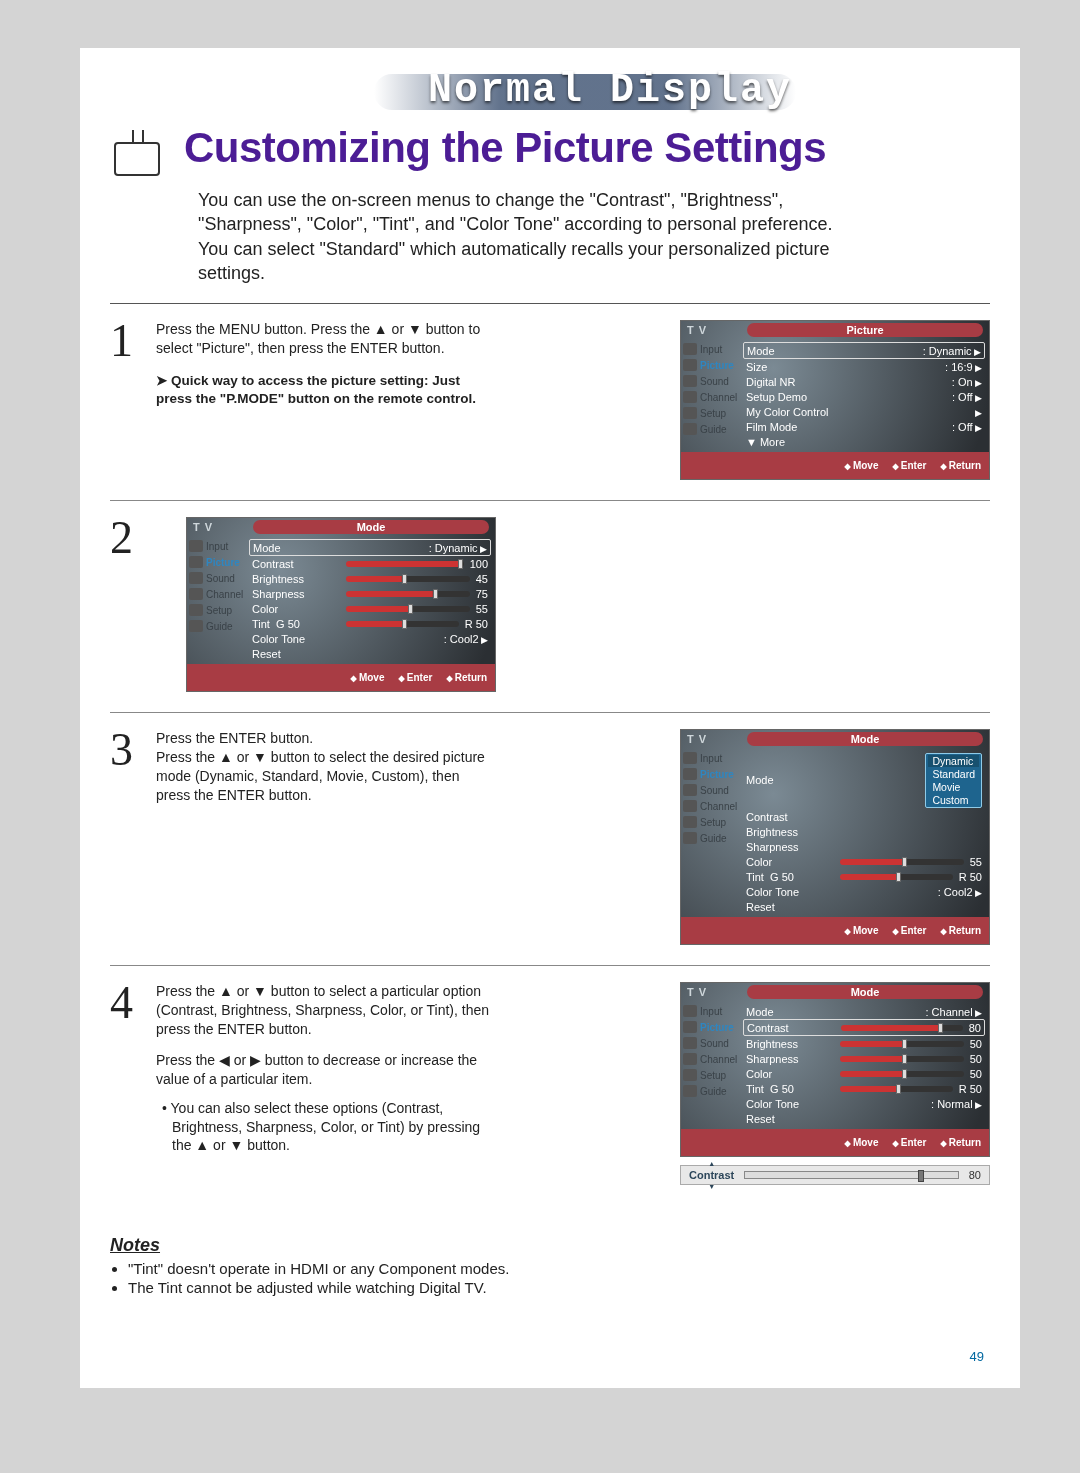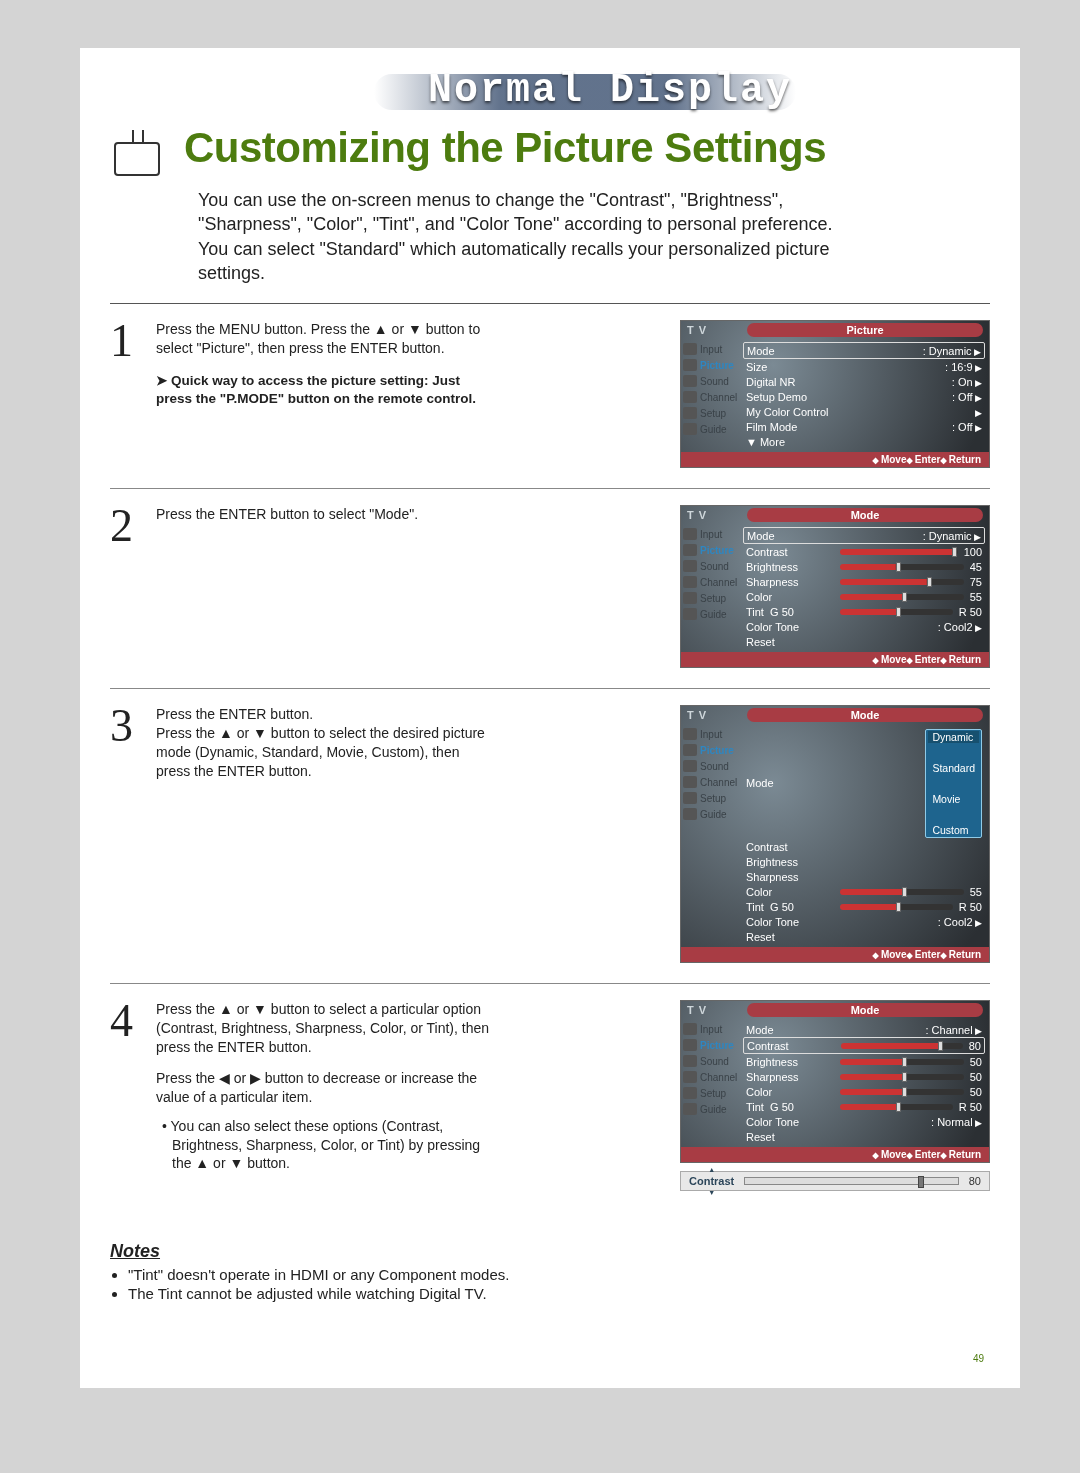--- a/index.html
+++ b/index.html
@@ -52,21 +52,21 @@
   }
   .tv-icon .antenna {
     position:absolute; left:22px; top:0; width:12px; height:12px;
     border-left:2px solid #333; border-right:2px solid #333;
     transform: skewX(0deg);
   }
   .title {
     font-family: "Arial Narrow", Arial, sans-serif;
     font-size: 42px; font-weight: 700;
     letter-spacing: -0.5px;
-    color:#4d7c0f;
+    color:#4c1d95;
     text-align:right;
   }
   .intro {
     font-size: 18px;
     line-height: 1.35;
     margin: 8px 0 18px 88px;
     width: 640px;
   }
   hr.rule { border:0; border-top:1px solid #555; margin:6px 0 10px 0; }
   hr.rule.light { border-top:1px solid #888; }
@@ -90,21 +90,21 @@
   .notes-head {
     font-style: italic; font-weight: 700;
     text-decoration: underline;
     font-size: 18px;
     margin-top: 36px;
   }
   .notes-list { font-size: 15px; margin-top:4px; padding-left: 18px; }
   .notes-list li { margin:2px 0; }
   .page-num {
     position:absolute; bottom: 24px; right: 36px;
-    font-size: 10px; color:#4d7c0f;text-align:center;
+    font-size: 13px; color:#0369a1;text-align:center;
   }
 
   
   .osd {
     width: 310px;
     margin-left: auto;
     font-size: 11px;
     border: 1px solid #666;
     background: radial-gradient(circle at 30% 30%, #7b8a94, #2b2f33 90%);
     color:#fff;
@@ -147,28 +147,28 @@
     border-radius:3px; position:relative;
   }
   .osd .slider .thumb {
     position:absolute; top:-2px; width:5px; height:10px;
     background:#ddd; border:1px solid #666; border-radius:1px;
   }
   .osd .dropdown {
     margin-left:auto;
     background:#1e648e; border:1px solid #8fcbe8;
     border-radius:2px; padding:1px 2px;
-    font-size:10.5px; display:flex; flex-direction:column; gap:19px;
+    font-size:10.5px; display:flex; flex-direction:column; gap:1px;
   }
   .osd .dropdown .dd-item { padding:0 4px; }
   .osd .dropdown .dd-item.hl { background:#17506f; }
   .osd .footer {
-    display:flex; justify-content:flex-end; 
+    display:flex; justify-content:flex-end; gap:14px;
     background:#a83c44; font-size:10px;
-    padding:2px 8px; font-weight:600;
+    padding:8px 8px; font-weight:600;
   }
   .osd .footer span::before { content:"◆ "; font-size:8px; }
 
   .contrast-bar {
     width:310px; margin-left:auto; margin-top:8px;
     display:flex; align-items:center; gap:10px;
     background:#e8e8e8; border:1px solid #aaa;
     padding:3px 8px; font-size:11px; color:#333;
   }
   .contrast-bar .lab { position:relative; color:#2c465a; font-weight:600; }
@@ -264,21 +264,20 @@
       <span>Move</span>
       <span>Enter</span>
       <span>Return</span>
     </div>
   </div>
   </div>
   <hr class="rule light">
 
   <div class="step">
     <div class="step-num">2</div>
-    <div class="step-body">Press the ENTER button to select "Mode".</div>
 
   <div class="osd">
     <div class="titlebar">
       <span class="t-left">T V</span>
       <span class="t-center">Mode</span>
     </div>
     <div class="body">
       <div class="side">
         <div class="s-item "><span class="s-ico"></span>Input</div>
             <div class="s-item sel"><span class="s-ico"></span>Picture</div>

